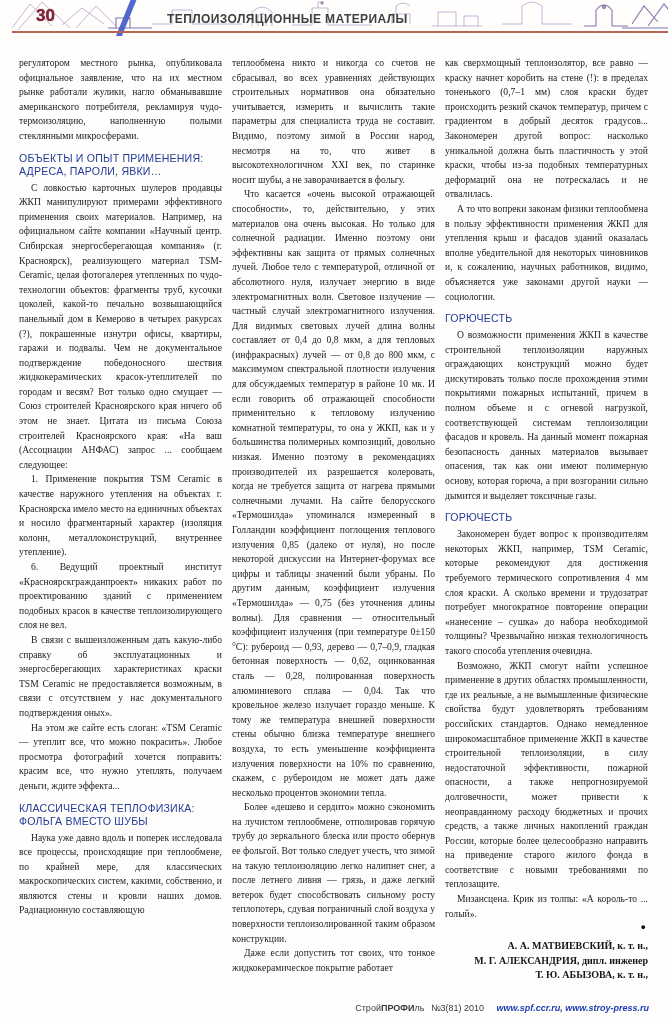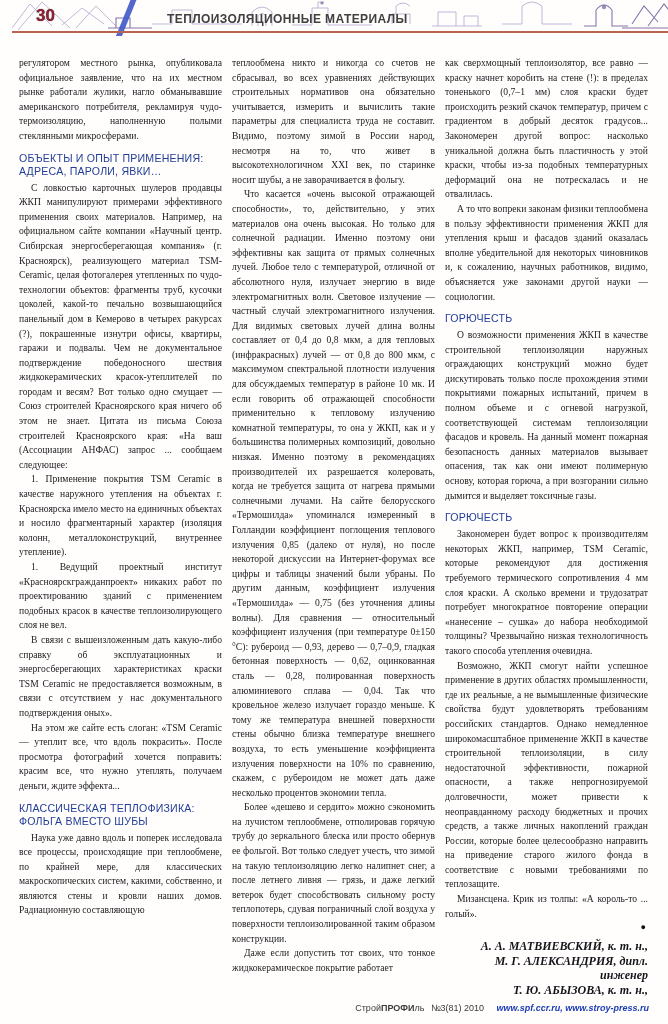--- a/index.html
+++ b/index.html
@@ -38,21 +38,21 @@
   }
   .p.first{text-indent:0;}
   .h{
     margin:8px 0 3px 0;font-family:"Liberation Sans",sans-serif;
     font-weight:normal;font-size:10.6px;line-height:13px;color:#223d99;
     letter-spacing:.2px;text-align:left;
   }
   .endmark-row{text-align:right;font-size:9px;line-height:10px;color:#111;margin:1px 2px 0 0;}
   .authors{margin-top:7px;text-align:right;}
   .author{
-    font-weight:bold;font-style:italic;font-size:12px;line-height:14.5px;color:#15151c;
+    font-weight:bold;font-size:10px;line-height:14.5px;color:#15151c;
   }
   
   .pagefoot{
     position:absolute;right:19px;bottom:11px;
     font-family:Liberation Sans, sans-serif;font-size:9px;color:#3a3a3a;
     white-space:nowrap;
   }
   .pagefoot .magbold{font-weight:bold;}
   .pagefoot .issue{margin-left:4px;}
   .pagefoot .urls{
@@ -93,23 +93,23 @@
     <div class="headrule"></div>
   </header>
 
   <main class="content">
 
     <section class="col">
       <p class="p first">регулятором местного рынка, опубликовала официальное заявление, что на их местном рынке работали жулики, нагло обманывавшие американского потребителя, рекламируя чудо-термоизоляцию, наполненную полыми стеклянными микросферами.</p>
       <h3 class="h">ОБЪЕКТЫ И ОПЫТ ПРИМЕНЕНИЯ: АДРЕСА, ПАРОЛИ, ЯВКИ…</h3>
       <p class="p">С ловкостью карточных шулеров продавцы ЖКП манипулируют примерами эффективного применения своих материалов. Например, на официальном сайте компании «Научный центр. Сибирская энергосберегающая компания» (г. Красноярск), реализующего материал TSM-Ceramic, целая фотогалерея утепленных по чудо-технологии объектов: фрагменты труб, кусочки цоколей, какой-то печально возвышающийся панельный дом в Кемерово в четырех ракурсах (?), покрашенные изнутри офисы, квартиры, гаражи и подвалы. Чем не документальное подтверждение победоносного шествия жидкокерамических красок-утеплителей по городам и весям? Вот только одно смущает — Союз строителей Красноярского края ничего об этом не знает. Цитата из письма Союза строителей Красноярского края: «На ваш (Ассоциации АНФАС) запрос ... сообщаем следующее:</p>
       <p class="p">1. Применение покрытия TSM Ceramic в качестве наружного утепления на объектах г. Красноярска имело место на единичных объектах и носило фрагментарный характер (изоляция колонн, металлоконструкций, внутреннее утепление).</p>
-      <p class="p">1. Ведущий проектный институт «Красноярскгражданпроект» никаких работ по проектированию зданий с применением подобных красок в качестве теплоизолирующего слоя не вел.</p>
+      <p class="p">6. Ведущий проектный институт «Красноярскгражданпроект» никаких работ по проектированию зданий с применением подобных красок в качестве теплоизолирующего слоя не вел.</p>
       <p class="p">В связи с вышеизложенным дать какую-либо справку об эксплуатационных и энергосберегающих характеристиках краски TSM Ceramic не предоставляется возможным, в связи с отсутствием у нас документального подтверждения оных».</p>
-      <p class="p">На этом же сайте есть слоган: «TSM Ceramic — утеплит все, что вдоль покрасить». После просмотра фотографий хочется поправить: красим все, что нужно утеплять, получаем деньги, ждите эффекта...</p>
+      <p class="p">На этом же сайте есть слоган: «TSM Ceramic — утеплит все, что можно покрасить». Любое просмотра фотографий хочется поправить: красим все, что нужно утеплять, получаем деньги, ждите эффекта...</p>
       <h3 class="h">КЛАССИЧЕСКАЯ ТЕПЛОФИЗИКА: ФОЛЬГА ВМЕСТО ШУБЫ</h3>
       <p class="p">Наука уже давно вдоль и поперек исследовала все процессы, происходящие при теплообмене, по крайней мере, для классических макроскопических систем, какими, собственно, и являются стены и кровли наших домов. Радиационную составляющую</p>
     </section>
 
     <section class="col">
       <p class="p first">теплообмена никто и никогда со счетов не сбрасывал, во всех уравнениях действующих строительных нормативов она обязательно учитывается, измерить и вычислить такие параметры для специалиста труда не составит. Видимо, поэтому зимой в России народ, несмотря на то, что живет в высокотехнологичном XXI век, по старинке носит шубы, а не заворачивается в фольгу.</p>
       <p class="p">Что касается «очень высокой отражающей способности», то, действительно, у этих материалов она очень высокая. Но только для солнечной радиации. Именно поэтому они эффективны как защита от прямых солнечных лучей. Любое тело с температурой, отличной от абсолютного нуля, излучает энергию в виде электромагнитных волн. Световое излучение — частный случай электромагнитного излучения. Для видимых световых лучей длина волны составляет от 0,4 до 0,8 мкм, а для тепловых (инфракрасных) лучей — от 0,8 до 800 мкм, с максимумом спектральной плотности излучения для обсуждаемых температур в районе 10 мк. И если говорить об отражающей способности применительно к тепловому излучению комнатной температуры, то она у ЖКП, как и у большинства полимерных композиций, довольно низкая. Именно поэтому в рекомендациях производителей их разрешается колеровать, когда не требуется защита от нагрева прямыми солнечными лучами. На сайте белорусского «Термошилда» упоминался измеренный в Голландии коэффициент поглощения теплового излучения 0,85 (далеко от нуля), но после некоторой дискуссии на Интернет-форумах все цифры и таблицы значений были убраны. По другим данным, коэффициент излучения «Термошилда» — 0,75 (без уточнения длины волны). Для сравнения — относительный коэффициент излучения (при температуре 0±150 °С): рубероид — 0,93, дерево — 0,7–0,9, гладкая бетонная поверхность — 0,62, оцинкованная сталь — 0,28, полированная поверхность алюминиевого сплава — 0,04. Так что кровельное железо излучает гораздо меньше. К тому же температура внешней поверхности стены обычно близка температуре внешнего воздуха, то есть уменьшение коэффициента излучения поверхности на 10% по сравнению, скажем, с рубероидом не может дать даже несколько процентов экономии тепла.</p>
       <p class="p">Более «дешево и сердито» можно сэкономить на лучистом теплообмене, отполировав горячую трубу до зеркального блеска или просто обернув ее фольгой. Вот только следует учесть, что зимой на такую теплоизоляцию легко налипнет снег, а после летнего ливня — грязь, и даже легкий ветерок будет способствовать сильному росту теплопотерь, сдувая пограничный слой воздуха у поверхности теплоизолированной таким образом конструкции.</p>
       <p class="p">Даже если допустить тот своих, что тонкое жидкокерамическое покрытие работает</p>
     </section>

